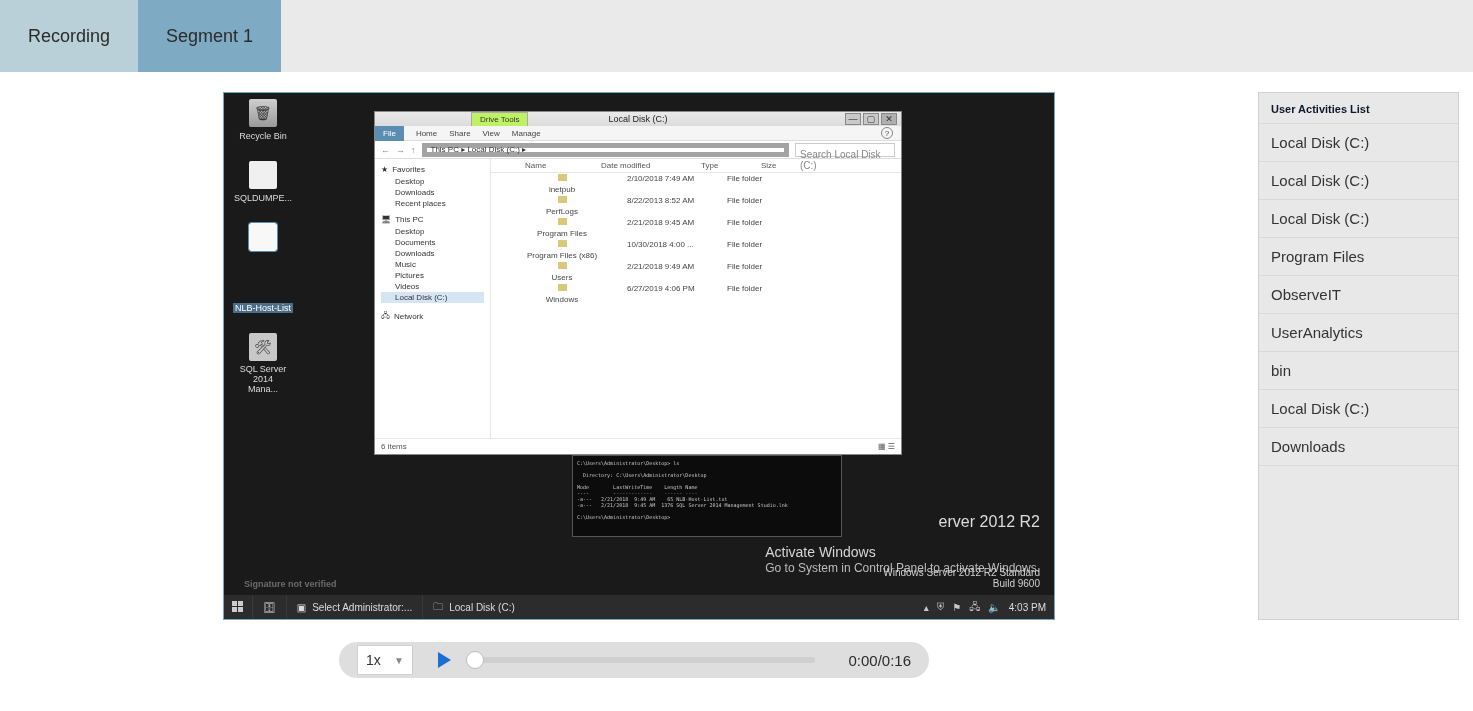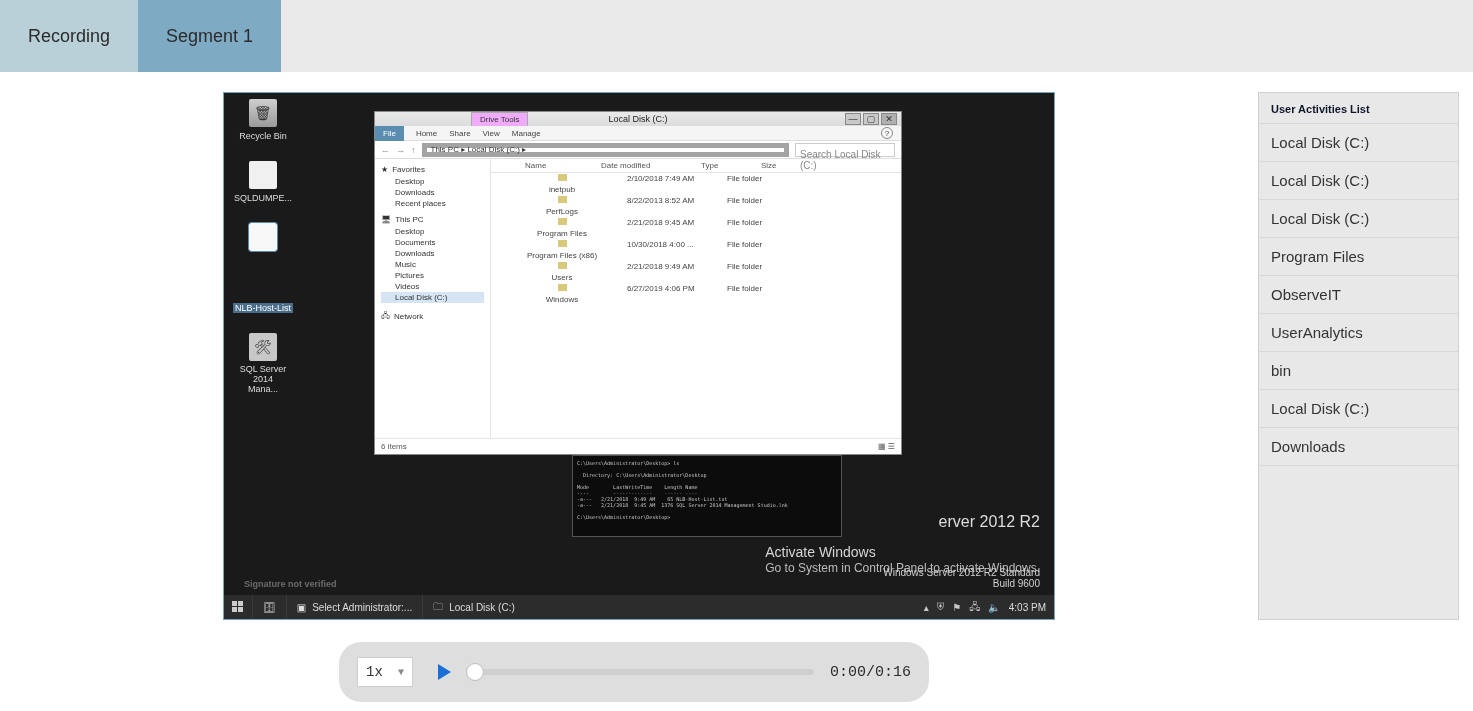--- a/index.html
+++ b/index.html
@@ -26,21 +26,21 @@
   .desk-icon .lbl { max-width:60px; white-space:nowrap; overflow:hidden; text-overflow:ellipsis; }
   .desk-icon .lbl.sel { background:#4a6e8a; color:#fff; padding:0 2px;margin-top:48px; }
 
   
   .explorer { position:absolute; left:150px; top:18px; width:528px; height:344px; background:#fff; border:1px solid #888; font-size:9px; color:#333; }
   .ex-title { height:14px; background:linear-gradient(#e9e9e9,#dcdcdc); display:flex; align-items:center; justify-content:space-between; padding:0 4px; }
   .ex-title .t-center { font-size:9px; color:#222; position:absolute; left:50%; transform:translateX(-50%); }
   .ex-title .t-btns { display:flex; gap:2px; }
   .ex-title .t-btn { width:16px; height:12px; background:#c9c9c9; border:1px solid #888; font-size:9px; display:flex; align-items:center; justify-content:center; }
   .ex-title .t-btn.close { background:#b0b0b0; }
-  .ex-tab { position:absolute; left:96px; top:0; height:14px; padding:0 8px; background:#f0abfc; border:1px solid #aaa; border-bottom:none; font-size:8px; display:flex; align-items:center; }
+  .ex-tab { position:absolute; left:96px; top:0; height:14px; padding:0 8px; background:#bef264; border:1px solid #aaa; border-bottom:none; font-size:8px; display:flex; align-items:center; }
   .ex-ribbon { height:15px; background:#f5f5f5; display:flex; align-items:center; gap:12px; padding:0 8px; border-bottom:1px solid #ddd; }
   .ex-ribbon .file-tab { background:#5b8db1; color:#fff; padding:1px 8px; margin-left:-8px; height:15px; display:flex; align-items:center;}
   .ex-ribbon span { font-size:8px; color:#444; }
   .ex-ribbon .help { margin-left:auto; width:12px; height:12px; border-radius:50%; border:1px solid #888; display:flex; align-items:center; justify-content:center; font-size:8px;}
   .ex-addr { height:18px; display:flex; align-items:center; padding:0 6px; gap:6px; border-bottom:1px solid #ddd; }
   .ex-addr .nav-arrow { color:#888; font-size:9px; }
   .ex-addr .crumb { flex:1; border:5px solid #a3a3a3; height:14px; display:flex; align-items:center; padding:0 4px; font-size:8px; color:#333; }
   .ex-addr .search { width:100px; border:1px solid #ccc; height:14px; font-size:10px; padding:5px 4px; color:#888; }
   .ex-body { display:flex; height:calc(100% - 63px); }
   .ex-nav { width:116px; border-right:1px solid #e6e6e6; padding:4px 6px; font-size:8px; color:#333; }
@@ -74,21 +74,21 @@
   .taskbar .tray { margin-left:auto; display:flex; align-items:center; gap:8px; padding:0 8px; }
   .taskbar .tray .ic { color:#c8c8c8; font-size:10px; }
 
   
   .activities { width: 210px; background:#e8e8e8; border:1px solid #d0d0d0; margin-left:4px; align-self:flex-start; height:528px; }
   .activities h3 { font-size:11px; font-weight:700; padding:10px 12px 8px; color:#0f172a; }
   .activities .row { padding:10px 12px; border-top:1px solid #d8d8d8; font-size:15px; color:#333; cursor:pointer; }
   .activities .row:last-child { border-bottom:1px solid #d8d8d8; }
 
   
-  .player { display:flex; align-items:center; gap:16px; margin:22px auto 0; width:590px; height:60px; background:#dedede; border-radius:22px; padding:0 18px;font-family:Liberation Mono, monospace; }
+  .player { display:flex; align-items:center; gap:16px; margin:22px auto 0; width:590px; height:36px; background:#dedede; border-radius:22px; padding:0 18px; }
   .speed { background:#fff; border:1px solid #cfcfcf; height:30px; width:56px; display:flex; align-items:center; justify-content:space-between; padding:0 8px; font-size:14px; color:#333; }
   .speed .caret { color:#888; font-size:10px; }
   .play { width:30px; height:30px; display:flex; align-items:center; justify-content:center; }
   .play svg { width:18px; height:18px; }
   .track { flex:1; position:relative; height:6px; background:#cfcfcf; border-radius:3px; }
   .track .thumb { position:absolute; left:0; top:50%; transform:translate(-50%,-50%); width:18px; height:18px; background:#fff; border:1px solid #bdbdbd; border-radius:50%; }
   .time { font-size:15px; color:#2b2b2b; min-width:80px; text-align:right; }
 </style>
 </head>
 <body>

